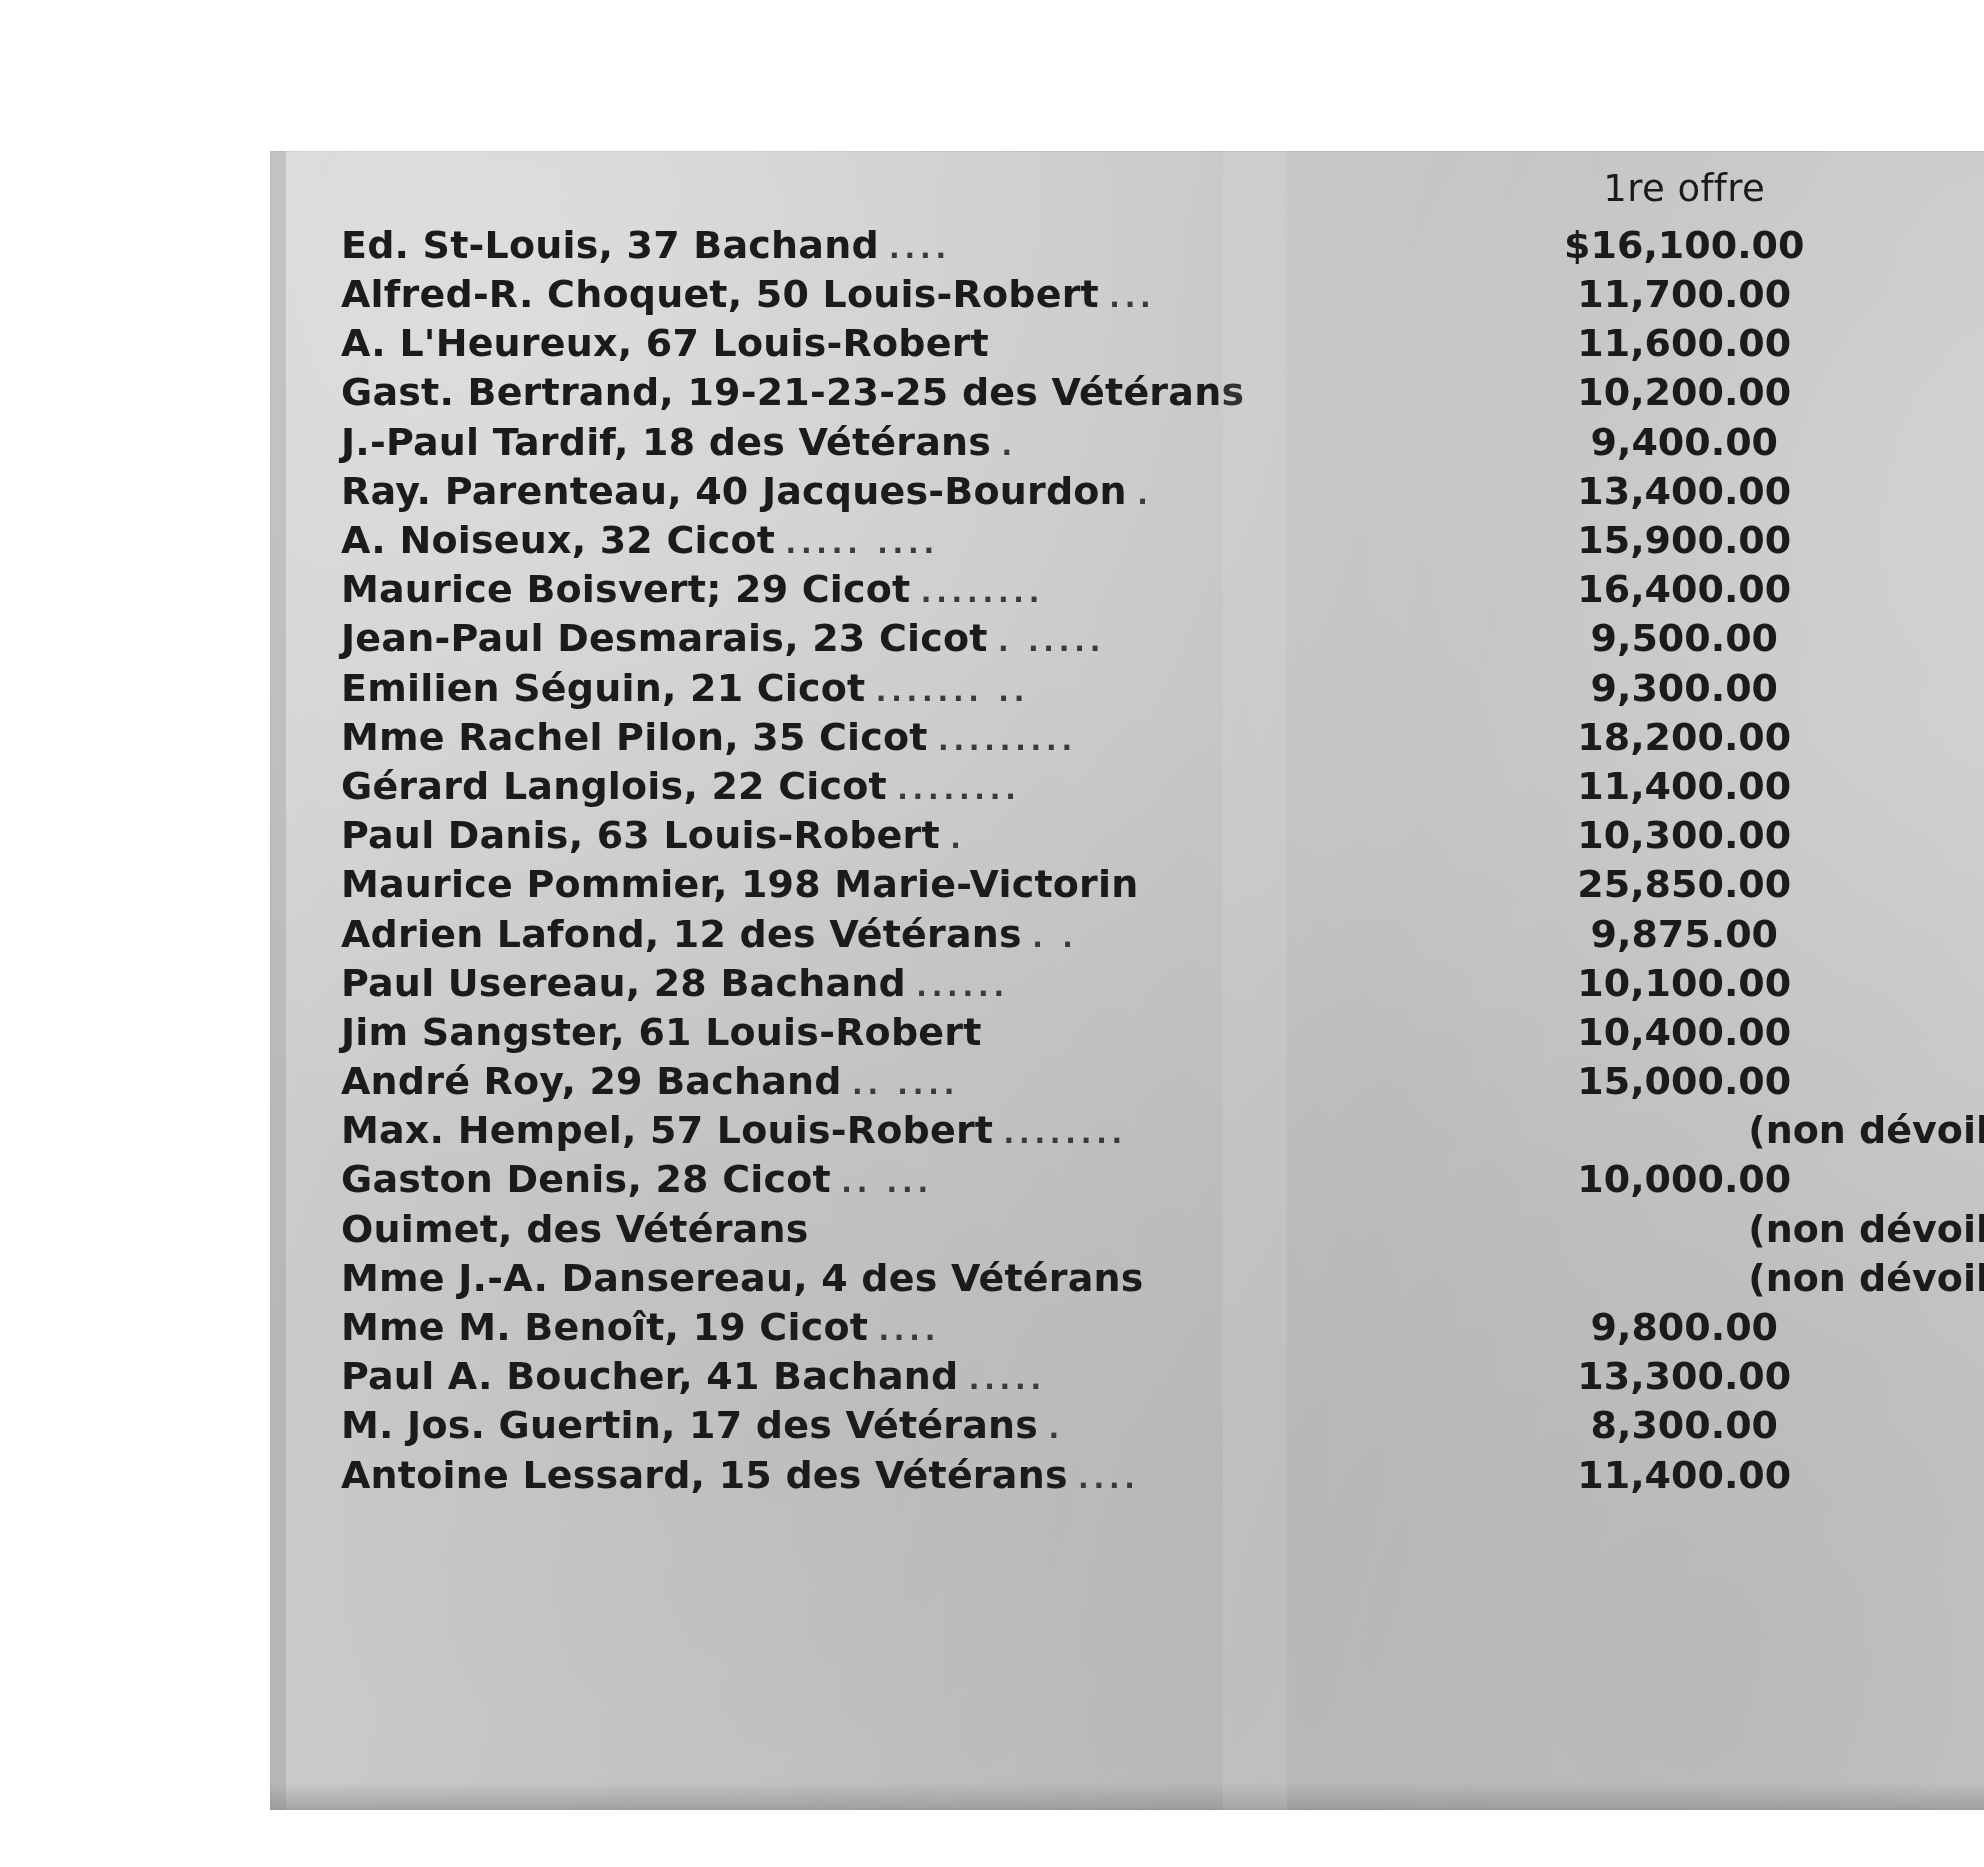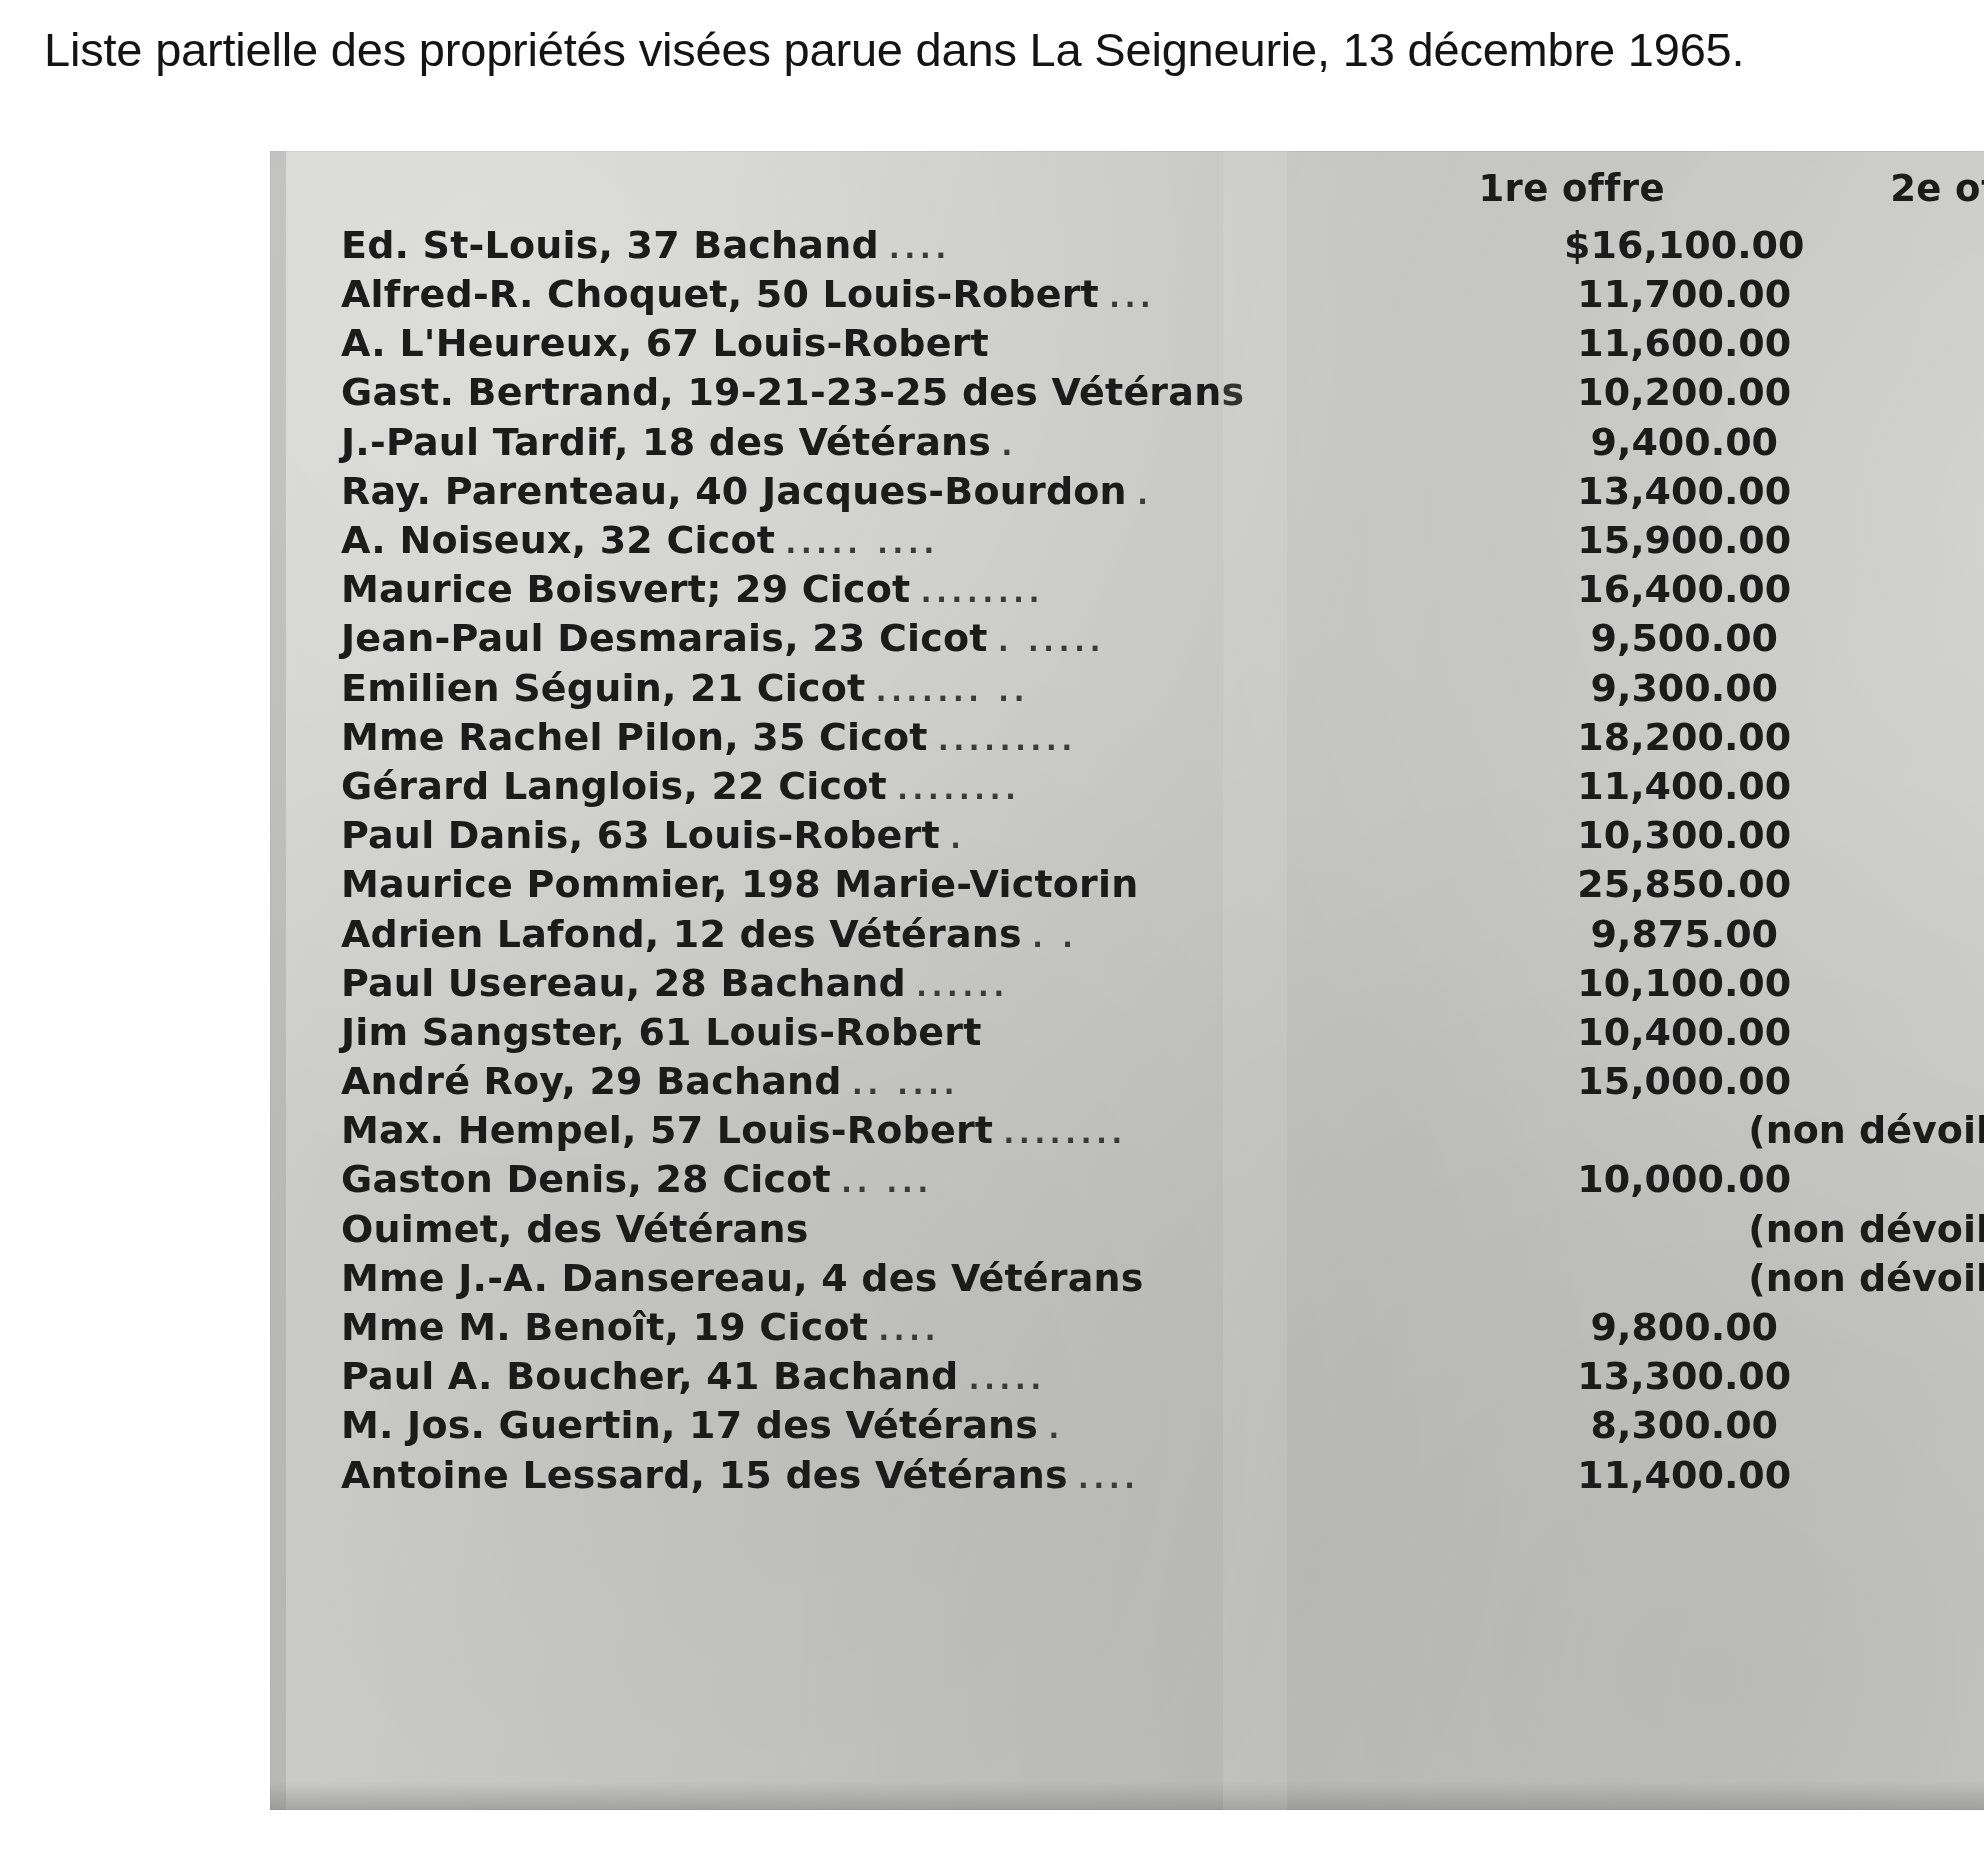--- a/index.html
+++ b/index.html
@@ -85,22 +85,22 @@
   
   table.offers {
     border-collapse: collapse;
     width: 100%;
     font-family: "DejaVu Sans", sans-serif;
     font-weight: bold;
     color: #1b1b1b;
   }
   table.offers th {
     font-size: 37px;
-    font-weight: bold;
-    text-align: left;
+    font-weight: normal;
+    text-align: center;
     padding: 0 0 10.3px 0;
     letter-spacing: 0.4px;
     white-space: nowrap;
   }
   th.h-prop { text-align: left; }
   th.h-1 { padding-right: 44px; }
   th.h-2 { padding-right: 4px; }
 
   table.offers td {
     font-size: 38px;
@@ -148,21 +148,20 @@
     background: rgba(255,255,255,0.10);
     pointer-events: none;
     z-index: 3;
   }
 </style>
 </head>
 <body>
 
 <div class="page">
 
-  <div class="caption">Liste partielle des propriétés visées parue dans La Seigneurie, 13 décembre 1965.</div>
 
   <div class="clipping">
     <div class="col-left-edge"></div>
 
     <div class="band" style="left:953px;"></div>
 
     <div class="inner">
       <table class="offers">
         <thead>
           <tr>

